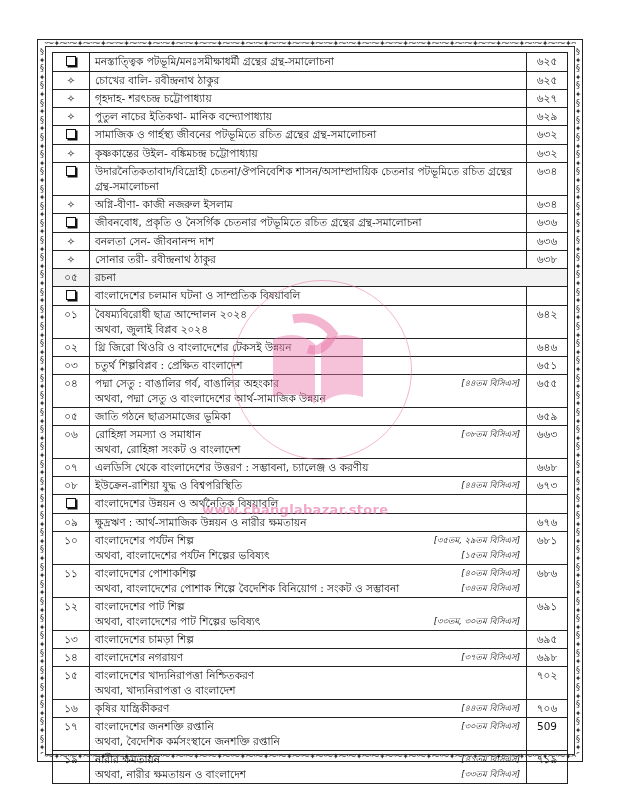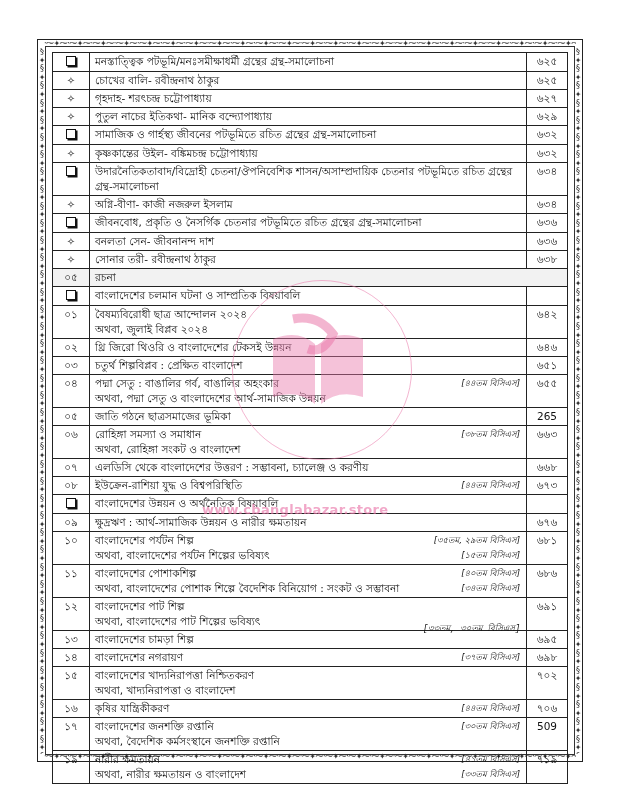--- a/index.html
+++ b/index.html
@@ -123,21 +123,21 @@
         <td class="pg">৬৫১</td>
       </tr>
       <tr>
         <td class="num">০৪</td>
         <td class="title"><span>পদ্মা সেতু : বাঙালির গর্ব, বাঙালির অহংকার</span><span class="bcs" style="top: 1px;">[৪৪তম বিসিএস]</span><span class="line2">অথবা, পদ্মা সেতু ও বাংলাদেশের আর্থ-সামাজিক উন্নয়ন</span></td>
         <td class="pg">৬৫৫</td>
       </tr>
       <tr>
         <td class="num">০৫</td>
         <td class="title"><span>জাতি গঠনে ছাত্রসমাজের ভূমিকা</span></td>
-        <td class="pg">265</td>
+        <td class="pg">৬৫৯</td>
       </tr>
       <tr>
         <td class="num">০৬</td>
         <td class="title"><span>রোহিঙ্গা সমস্যা ও সমাধান</span><span class="bcs" style="top: 1px;">[৩৮তম বিসিএস]</span><span class="line2">অথবা, রোহিঙ্গা সংকট ও বাংলাদেশ</span></td>
         <td class="pg">৬৬৩</td>
       </tr>
       <tr>
         <td class="num">০৭</td>
         <td class="title"><span>এলডিসি থেকে বাংলাদেশের উত্তরণ : সম্ভাবনা, চ্যালেঞ্জ ও করণীয়</span></td>
         <td class="pg">৬৬৮</td>
@@ -162,21 +162,21 @@
         <td class="title"><span>বাংলাদেশের পর্যটন শিল্প</span><span class="bcs" style="top: 1px;">[৩৫তম, ২৯তম বিসিএস]</span><span class="line2">অথবা, বাংলাদেশের পর্যটন শিল্পের ভবিষ্যৎ</span><span class="bcs" style="top: 16px;">[১৫তম বিসিএস]</span></td>
         <td class="pg">৬৮১</td>
       </tr>
       <tr>
         <td class="num">১১</td>
         <td class="title"><span>বাংলাদেশের পোশাকশিল্প</span><span class="bcs" style="top: 1px;">[৪০তম বিসিএস]</span><span class="line2">অথবা, বাংলাদেশের পোশাক শিল্পে বৈদেশিক বিনিয়োগ : সংকট ও সম্ভাবনা</span><span class="bcs" style="top: 16px;">[৩৪তম বিসিএস]</span></td>
         <td class="pg">৬৮৬</td>
       </tr>
       <tr>
         <td class="num">১২</td>
-        <td class="title"><span>বাংলাদেশের পাট শিল্প</span><span class="line2">অথবা, বাংলাদেশের পাট শিল্পের ভবিষ্যৎ</span><span class="bcs" style="top: 24px; font-family: Liberation Mono, monospace;">[৩৩তম, ৩০তম বিসিএস]</span></td>
+        <td class="title"><span>বাংলাদেশের পাট শিল্প</span><span class="line2">অথবা, বাংলাদেশের পাট শিল্পের ভবিষ্যৎ</span><span class="bcs" style="top: 16px;">[৩৩তম, ৩০তম বিসিএস]</span></td>
         <td class="pg">৬৯১</td>
       </tr>
       <tr>
         <td class="num">১৩</td>
         <td class="title"><span>বাংলাদেশের চামড়া শিল্প</span></td>
         <td class="pg">৬৯৫</td>
       </tr>
       <tr>
         <td class="num">১৪</td>
         <td class="title"><span>বাংলাদেশের নগরায়ণ</span><span class="bcs" style="top: 1px;">[৩৭তম বিসিএস]</span></td>

